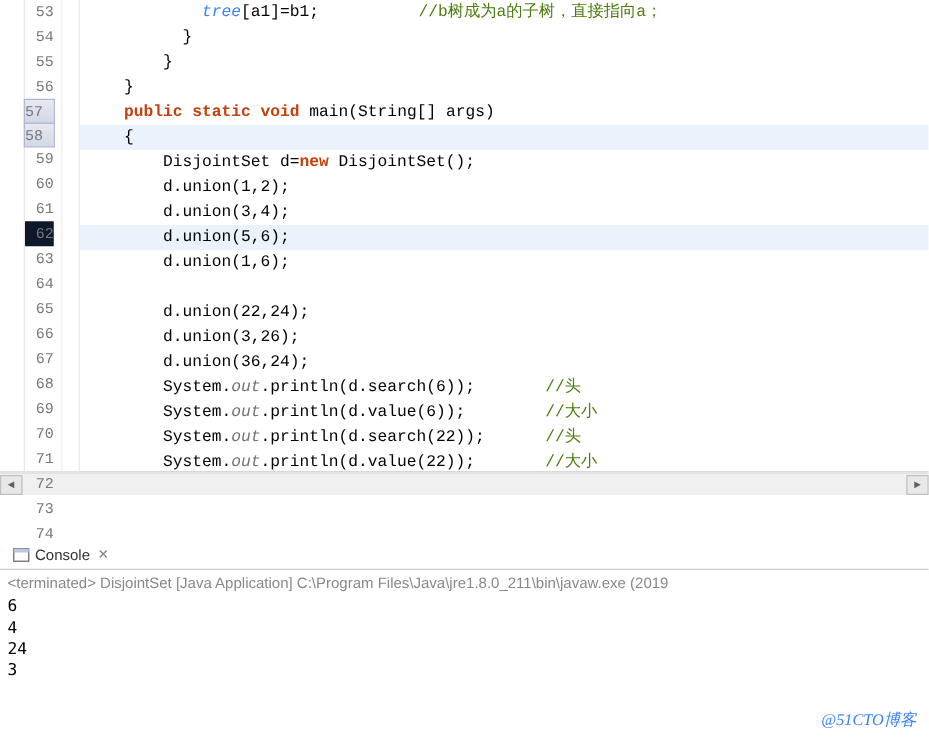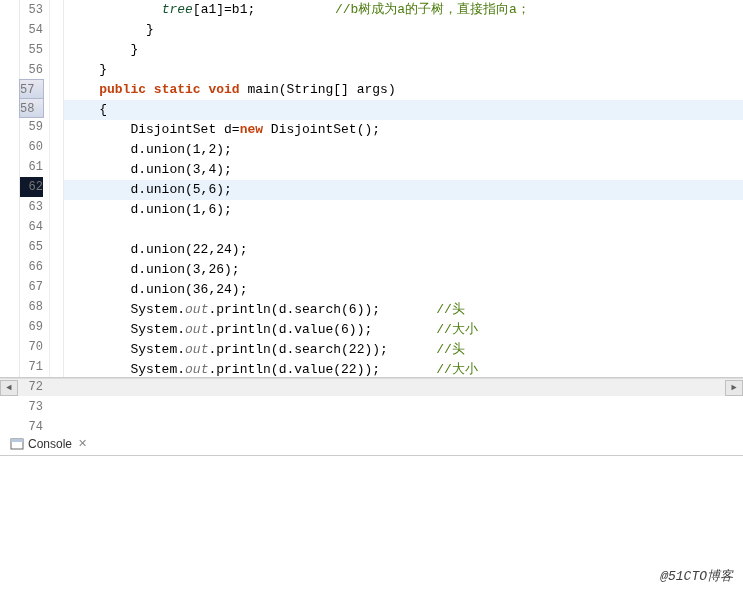--- a/index.html
+++ b/index.html
@@ -8,34 +8,34 @@
 .left-margin { width: 20px; background: #fff; border-right: 1px solid #e8e8e8; }
 .gutter { width: 30px; background: #fff; text-align: right; color: #787878; padding-right: 6px; line-height: 20px; font-size: 12px; border-right: 1px solid #eee; position: relative; }
 .gutter-line { height: 20px; line-height: 20px; position: relative; }
 .gutter-line.hl { background: linear-gradient(#e8e8f0, #d0d8e8); border: 1px solid #b0b8d0; margin: -1px; padding-right: 21px; }
 .gutter-line.cur { background: #0f172a; }
 .fold-col { width: 14px; background: #fff; border-right: 1px solid #eaeaea; }
 .code { flex: 1; line-height: 20px; white-space: pre; overflow: hidden; }
 .code-line { height: 20px; padding-left: 4px; }
 .code-line.cur { background: #eaf2fb; }
 .kw { color: #c2410c; font-weight: bold; }
-.field { color: #14532d; font-style: italic; }
+.field { color: #3b82f6; font-style: italic; }
 .static { color: #737373; font-style: italic; }
 .comment { color: #4d7c0f; margin-left: 25px; }
 .hscroll { height: 18px; background: #f0f0f0; border-top: 1px solid #ddd; display: flex; align-items: center; }
 .hscroll-btn { width: 18px; height: 16px; background: #e8e8e8; border: 1px solid #c0c0c0; display: flex; align-items: center; justify-content: center; color: #606060; font-size: 9px; }
 .hscroll-track { flex: 1; }
 .console-panel { height: 136px; background: #fff; margin-top: 36px; }
 .console-tabs { height: 24px; display: flex; align-items: center; border-bottom: 1px solid #ccc; padding-left: 4px; gap: 4px; }
 .tab { display: flex; align-items: center; gap: 4px; padding: 2px 6px; font-family: "Segoe UI", Tahoma, sans-serif; font-size: 12px; color: #333; }
 .tab-icon { width: 14px; height: 14px; display: inline-flex; align-items: center; justify-content: center; }
 .close-x { color: #888; font-size: 11px; margin-left: 2px; cursor: pointer; }
 .console-body { padding: 2px 6px; font-family: Consolas, monospace; font-size: 13px; line-height: 17px; }
 .console-header { color: #888; font-family: "Segoe UI", Tahoma, sans-serif; font-size: 12px; margin-bottom: 2px; white-space: nowrap; overflow: hidden; }
-.watermark { position: absolute; right: 10px; bottom: 10px; color: #404040; font-family: Liberation Mono, monospace; font-size: 13px; font-style: italic; pointer-events: none; }
+.watermark { position: absolute; right: 10px; bottom: 10px; color: #3b82f6; font-family: Liberation Serif, serif; font-size: 13px; font-style: italic; pointer-events: none; }
 </style>
 </head>
 <body>
 
 <div class="editor-area">
   <div class="left-margin"></div>
   <div class="gutter" id="gutter">
       <div class="gutter-line">53</div>
       <div class="gutter-line">54</div>
       <div class="gutter-line">55</div>
@@ -75,15 +75,24 @@
       <span class="tab-icon">
         <svg width="14" height="14" viewBox="0 0 14 14">
             <rect x="1" y="2" width="12" height="10" fill="none" stroke="#6a6a6a" stroke-width="1"></rect>
             <rect x="1" y="2" width="12" height="3" fill="#b8c8e0"></rect>
           </svg>
       </span>
       <span>Console</span>
       <span class="close-x">✕</span>
     </div>
   </div>
+  <div class="console-body">
+    <div class="console-header">&lt;terminated&gt; DisjointSet [Java Application] C:\Program Files\Java\jre1.8.0_211\bin\javaw.exe (2019</div>
+    <div id="console-out">
+        <div>6</div>
+        <div>4</div>
+        <div>24</div>
+        <div>3</div>
+      </div>
+  </div>
 </div>
 
 <div class="watermark">@51CTO博客</div>
 
 </body></html>

